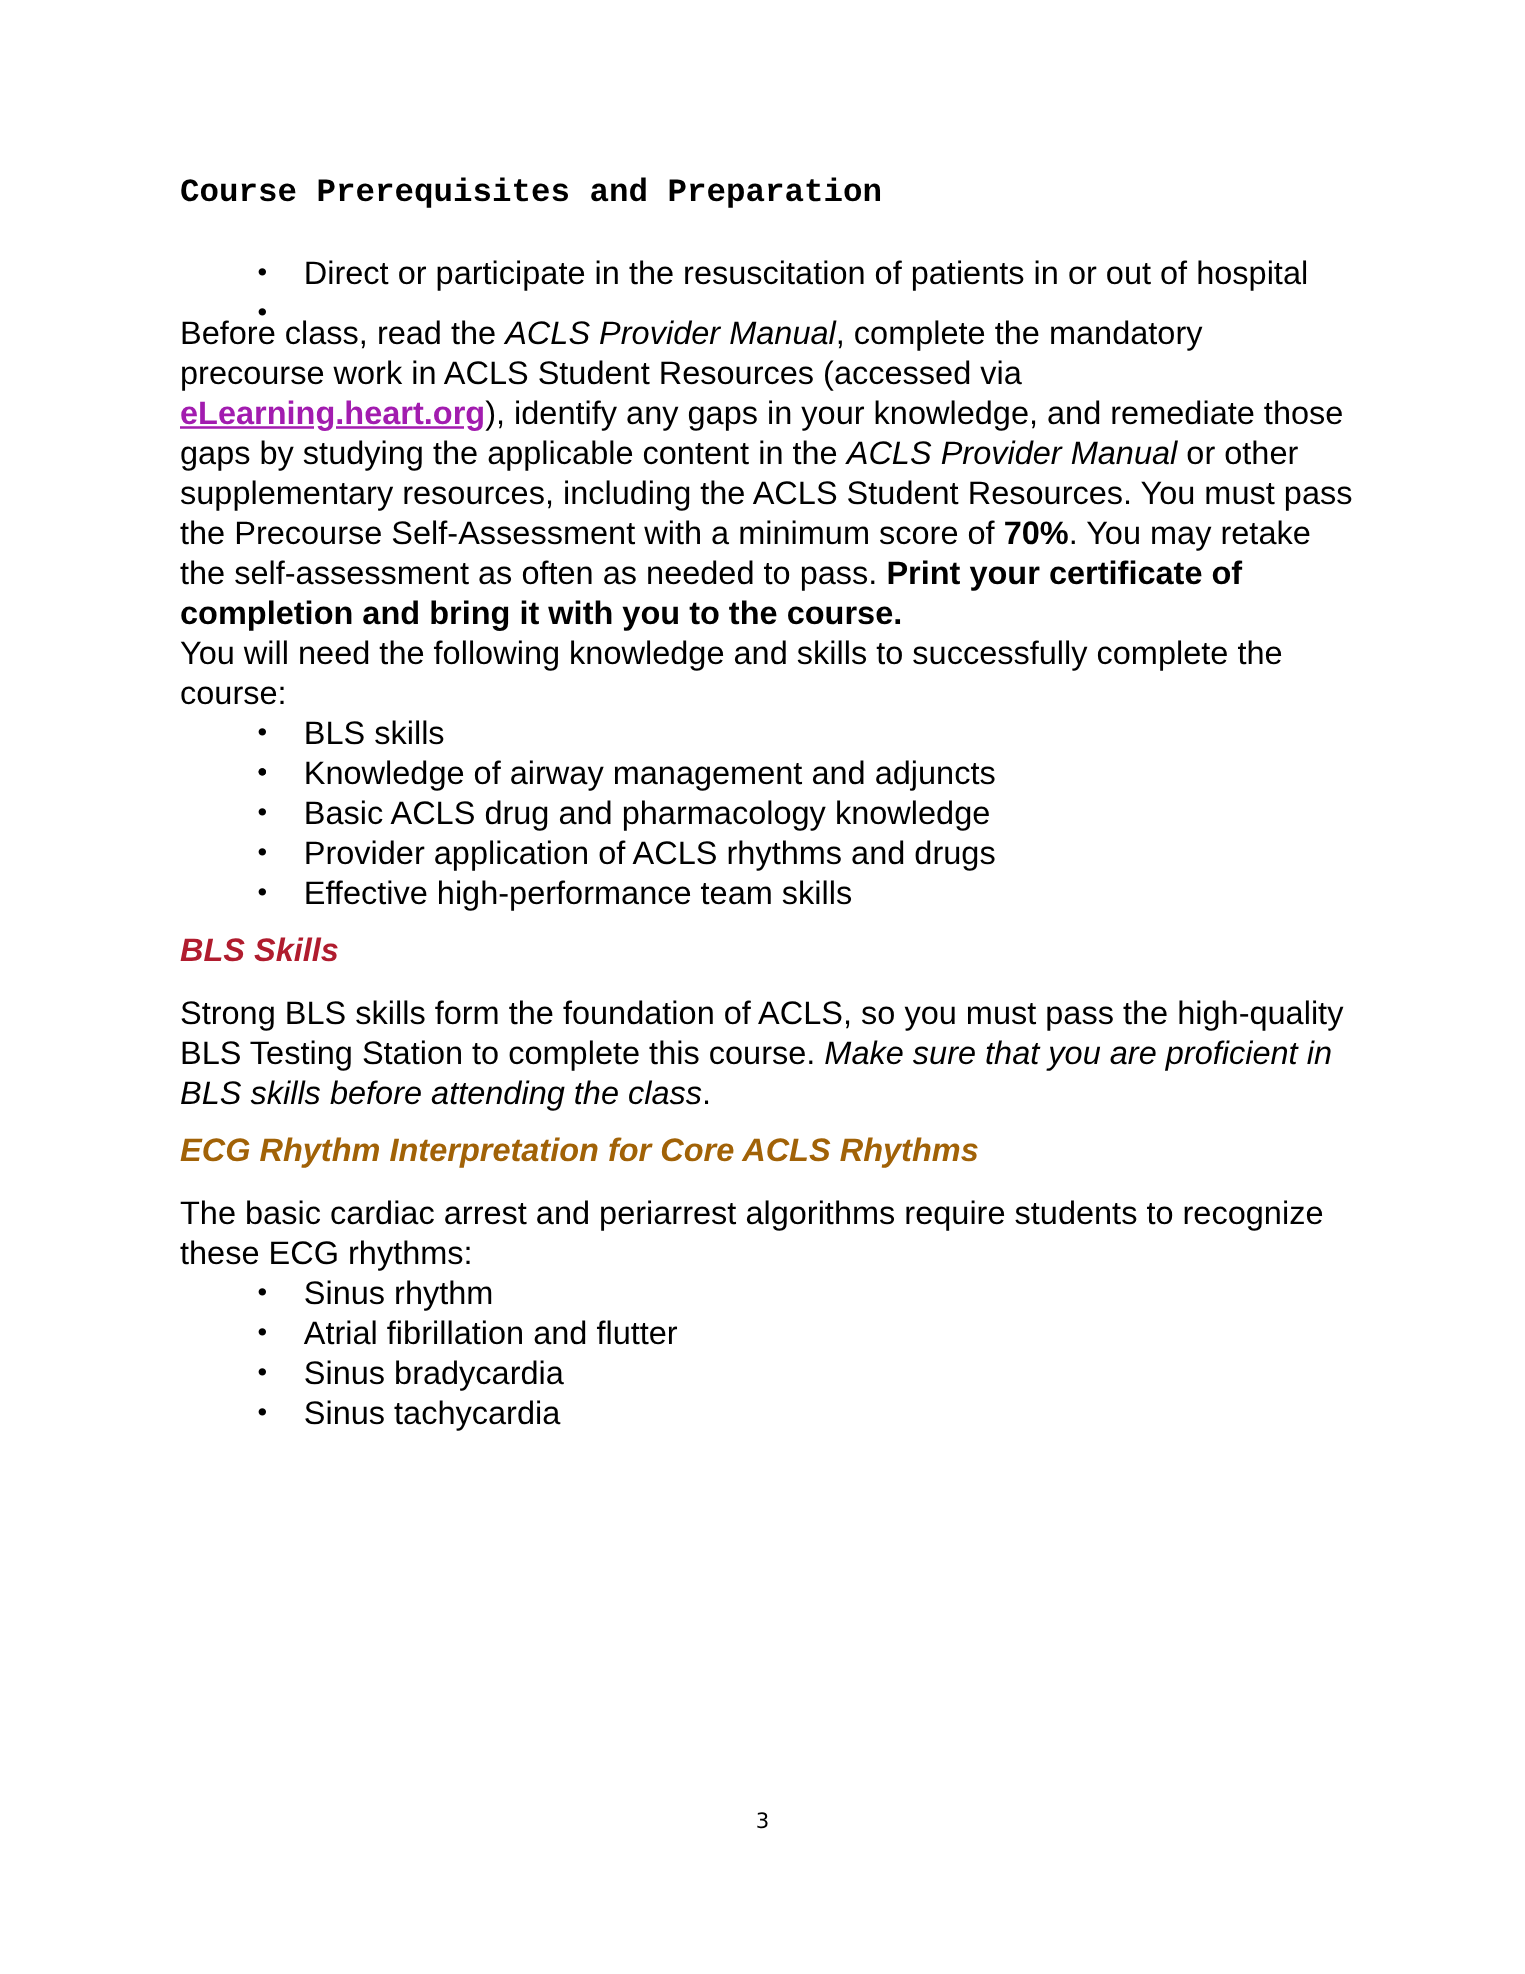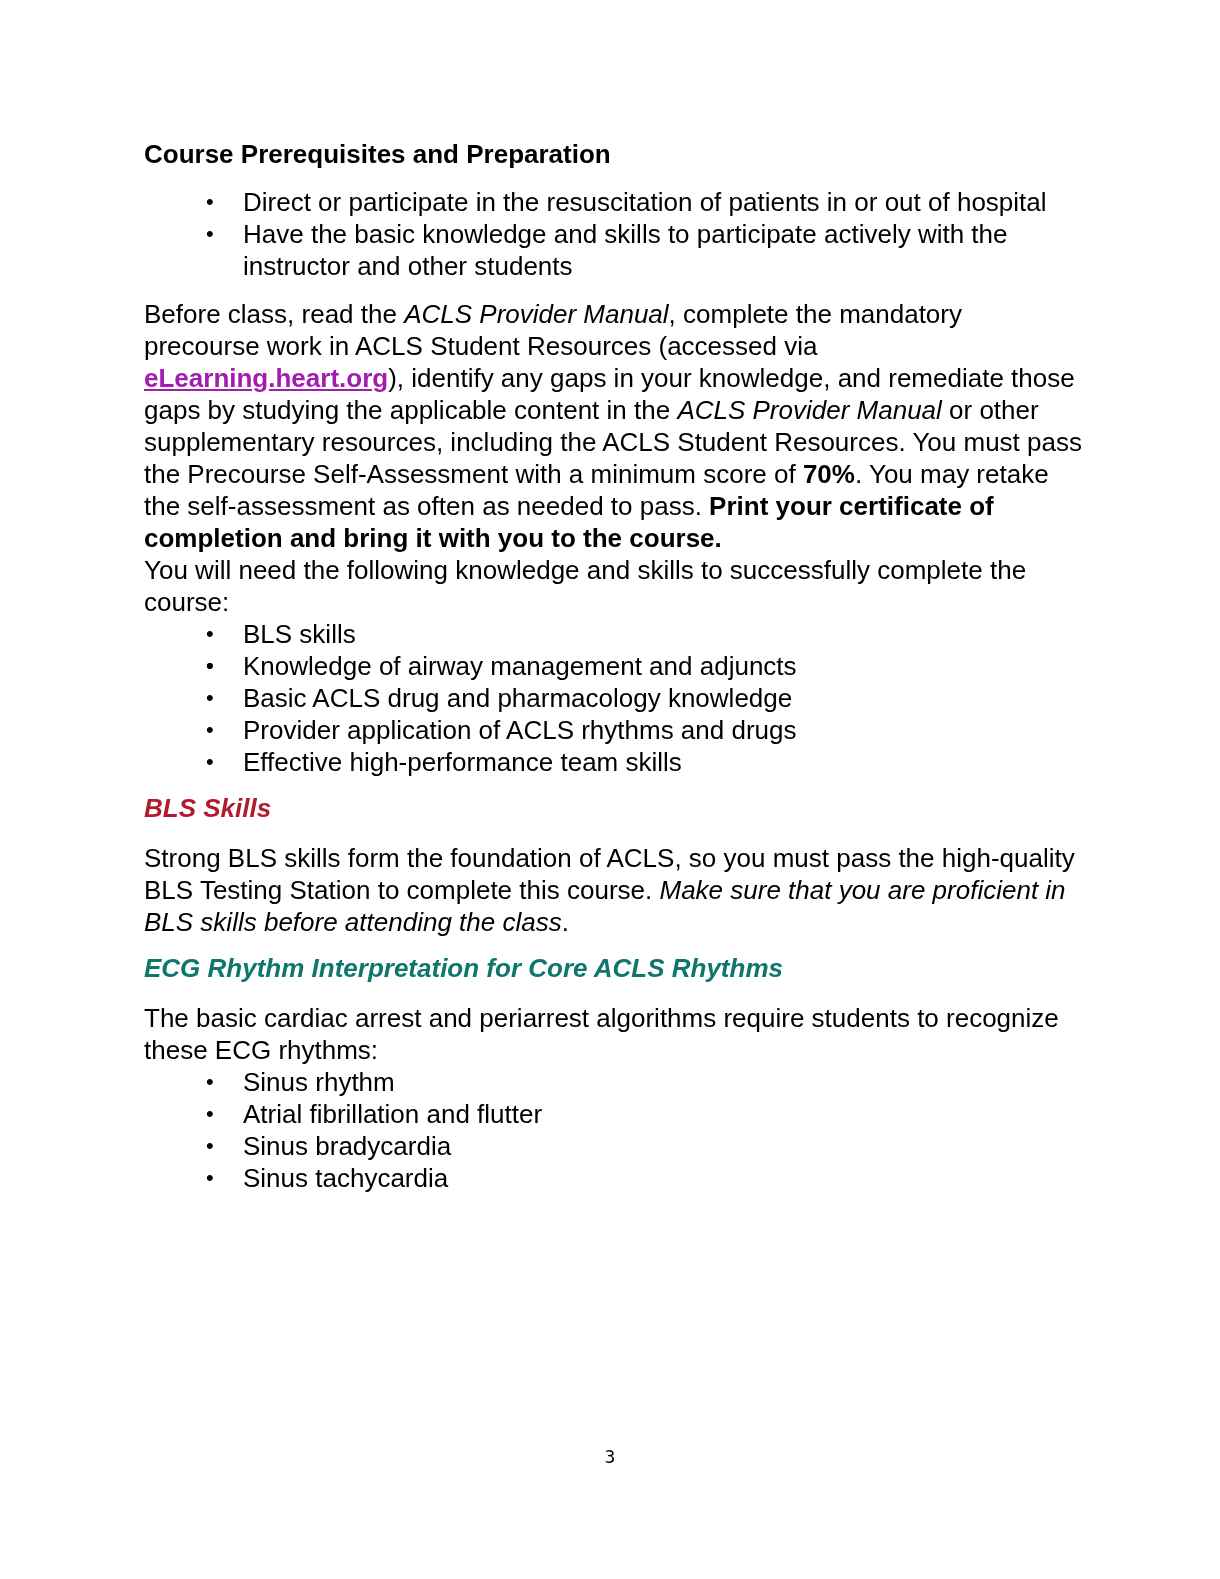--- a/index.html
+++ b/index.html
@@ -18,21 +18,22 @@
     .page {
       position: absolute;
       left: 144px;
       top: 138px;
       width: 940px;
     }
     .heading-main {
       font-weight: bold;
       font-size: 26px;
       line-height: 32px;
-      margin: 0 0 16px 0;
+      margin: 0 0 32px 0;
+      font-family: Liberation Mono, monospace;
     }
     p {
       font-size: 26px;
       line-height: 32px;
       margin: 0;
     }
     ul {
       list-style: none;
       margin: 0;
       padding: 0;
@@ -83,21 +84,20 @@
   <h1 class="heading-main">Course Prerequisites and Preparation</h1>
 
 
   <ul>
     <li>
       <span class="bullet">•</span>
       <span>Direct or participate in the resuscitation of patients in or out of hospital</span>
     </li>
     <li>
       <span class="bullet">•</span>
-      <span>Have the basic knowledge and skills to participate actively with the instructor and other students</span>
     </li>
   </ul>
 
   <p class="gap-after-list"><span>Before class, read the </span><i>ACLS Provider Manual</i><span>, complete the mandatory precourse work in ACLS Student Resources (accessed via </span><a class="link">eLearning.heart.org</a><span>), identify any gaps in your knowledge, and remediate those gaps by studying the applicable content in the </span><i>ACLS Provider Manual</i><span> or other supplementary resources, including the ACLS Student Resources. You must pass the Precourse Self-Assessment with a minimum score of </span><b>70%</b><span>. You may retake the self-assessment as often as needed to pass. </span><b>Print your certificate of completion and bring it with you to the course.</b></p>
 
   <p class="gap-para">You will need the following knowledge and skills to successfully complete the course:</p>
 
   <ul>
     <li>
       <span class="bullet">•</span>
@@ -121,21 +121,21 @@
     <li>
       <span class="bullet">•</span>
       <span>Effective high-performance team skills</span>
     </li>
   </ul>
 
   <h2 class="red-heading" style="color: rgb(176, 28, 46);">BLS Skills</h2>
 
   <p><span>Strong BLS skills form the foundation of ACLS, so you must pass the high-quality BLS Testing Station to complete this course. </span><i>Make sure that you are proficient in BLS skills before attending the class</i><span>.</span></p>
 
-  <h2 class="red-heading" style="color: #0f766e;">ECG Rhythm Interpretation for Core ACLS Rhythms</h2>
+  <h2 class="red-heading" style="color: #a16207;">ECG Rhythm Interpretation for Core ACLS Rhythms</h2>
 
   <p>The basic cardiac arrest and periarrest algorithms require students to recognize these ECG rhythms:</p>
 
   <ul>
     <li>
       <span class="bullet">•</span>
       <span>Sinus rhythm</span>
     </li>
     <li>
       <span class="bullet">•</span>

